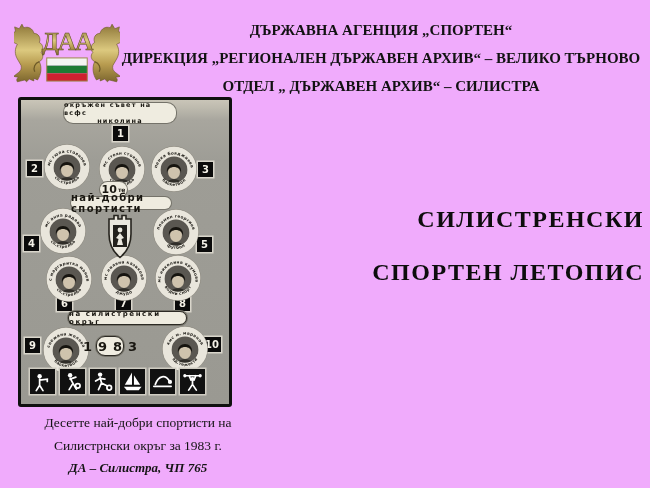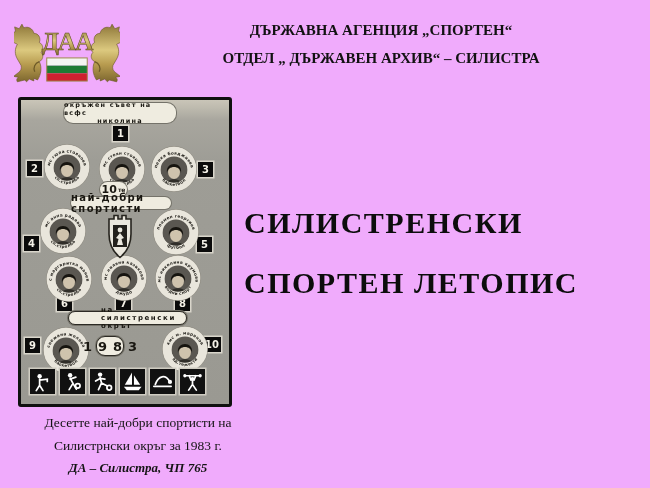--- a/index.html
+++ b/index.html
@@ -6,39 +6,39 @@
   .page{position:relative;width:650px;height:488px;background:#f0abfc;overflow:hidden;
         font-family:"Liberation Serif",serif;color:#1a1a1a;}
 
   
   .logo{position:absolute;left:14px;top:14px;width:106px;height:84px;}
   .hdr{position:absolute;left:118px;top:16px;width:526px;text-align:center;
        font-weight:bold;font-size:15px;line-height:28px;color:#121212;}
   .hdr div{white-space:nowrap;}
 
   
-  .big-title{position:absolute;left:244px;top:206px;width:400px;text-align:left;
-             font-weight:bold;font-size:30px;letter-spacing:1.5px;color:#0d0d0d;}
+  .big-title{position:absolute;left:244px;top:206px;width:400px;text-align:right;
+             font-weight:bold;font-size:24px;letter-spacing:1.5px;color:#0d0d0d;}
   .big-title .l2{margin-top:26px;}
 
   
   .poster{position:absolute;left:18px;top:97px;width:214px;height:310px;box-sizing:border-box;
           border:3px solid #101010;border-radius:3px;
           background:linear-gradient(180deg,#c9c5b8 0px,#bdbaae 8px,#a8a69e 20px,#9e9d96 60px,#9a9992 100%);}
   .poster *{box-sizing:border-box;}
   .strip{position:absolute;background:#efece0;color:#191711;font-family:"DejaVu Sans",sans-serif;
          font-weight:bold;display:flex;align-items:center;justify-content:center;
          box-shadow:0 0 0 1px #75736a;border-radius:9px;}
   .council{left:43px;top:3px;width:112px;height:20px;flex-direction:column;
            font-size:6.5px;letter-spacing:1.2px;line-height:8px;}
   .ten{left:79px;top:82px;width:27px;height:15px;font-size:11px;letter-spacing:0;}
   .ten sup{font-size:6px;margin-left:1px;}
   .best{left:50px;top:97px;width:100px;height:12px;font-size:10px;letter-spacing:1.4px;}
   .region{left:47px;top:211px;width:119px;height:14px;font-size:7px;letter-spacing:1.6px;
-          border:1px solid #2c2a24;padding-left:32px;}
+          border:1px solid #2c2a24;}
   .yearbox{left:75px;top:236px;width:28px;height:20px;font-size:13px;letter-spacing:6px;
            padding-left:6px;border:1px solid #2c2a24;}
   .badge{position:absolute;width:15px;height:15px;background:#0b0b0b;color:#f4f1e7;
          font-family:"DejaVu Sans",sans-serif;font-weight:bold;font-size:10px;
          display:flex;align-items:center;justify-content:center;box-shadow:0 0 0 1.5px #d9d6cb;}
   .badge.w{width:18px;}
   .ath{position:absolute;width:46px;height:46px;}
   .arc{font-size:4.2px;font-weight:bold;fill:#211f1a;letter-spacing:.25px;
        font-family:"DejaVu Sans",sans-serif;text-anchor:middle;}
   .picto{position:absolute;top:269px;width:25px;height:25px;background:#111;
@@ -116,20 +116,21 @@
     <g>
       <rect x="34" y="44" width="42" height="8" fill="#f4f4f2"></rect>
       <rect x="34" y="52" width="42" height="8" fill="#1e7a34"></rect>
       <rect x="34" y="60" width="42" height="8" fill="#ce2030"></rect>
       <rect x="34" y="44" width="42" height="24" fill="none" stroke="#9a8648" stroke-width="1"></rect>
     </g>
   </svg>
 
   <div class="hdr">
     <div>ДЪРЖАВНА АГЕНЦИЯ „СПОРТЕН“</div>
+    <div>ДИРЕКЦИЯ „РЕГИОНАЛЕН ДЪРЖАВЕН АРХИВ“ – ВЕЛИКО ТЪРНОВО</div>
     <div>ОТДЕЛ „ ДЪРЖАВЕН АРХИВ“ – СИЛИСТРА</div>
   </div>
 
   <div class="big-title">
     <div class="l1">СИЛИСТРЕНСКИ</div>
     <div class="l2">СПОРТЕН ЛЕТОПИС</div>
   </div>
 
   <div class="poster">
 

